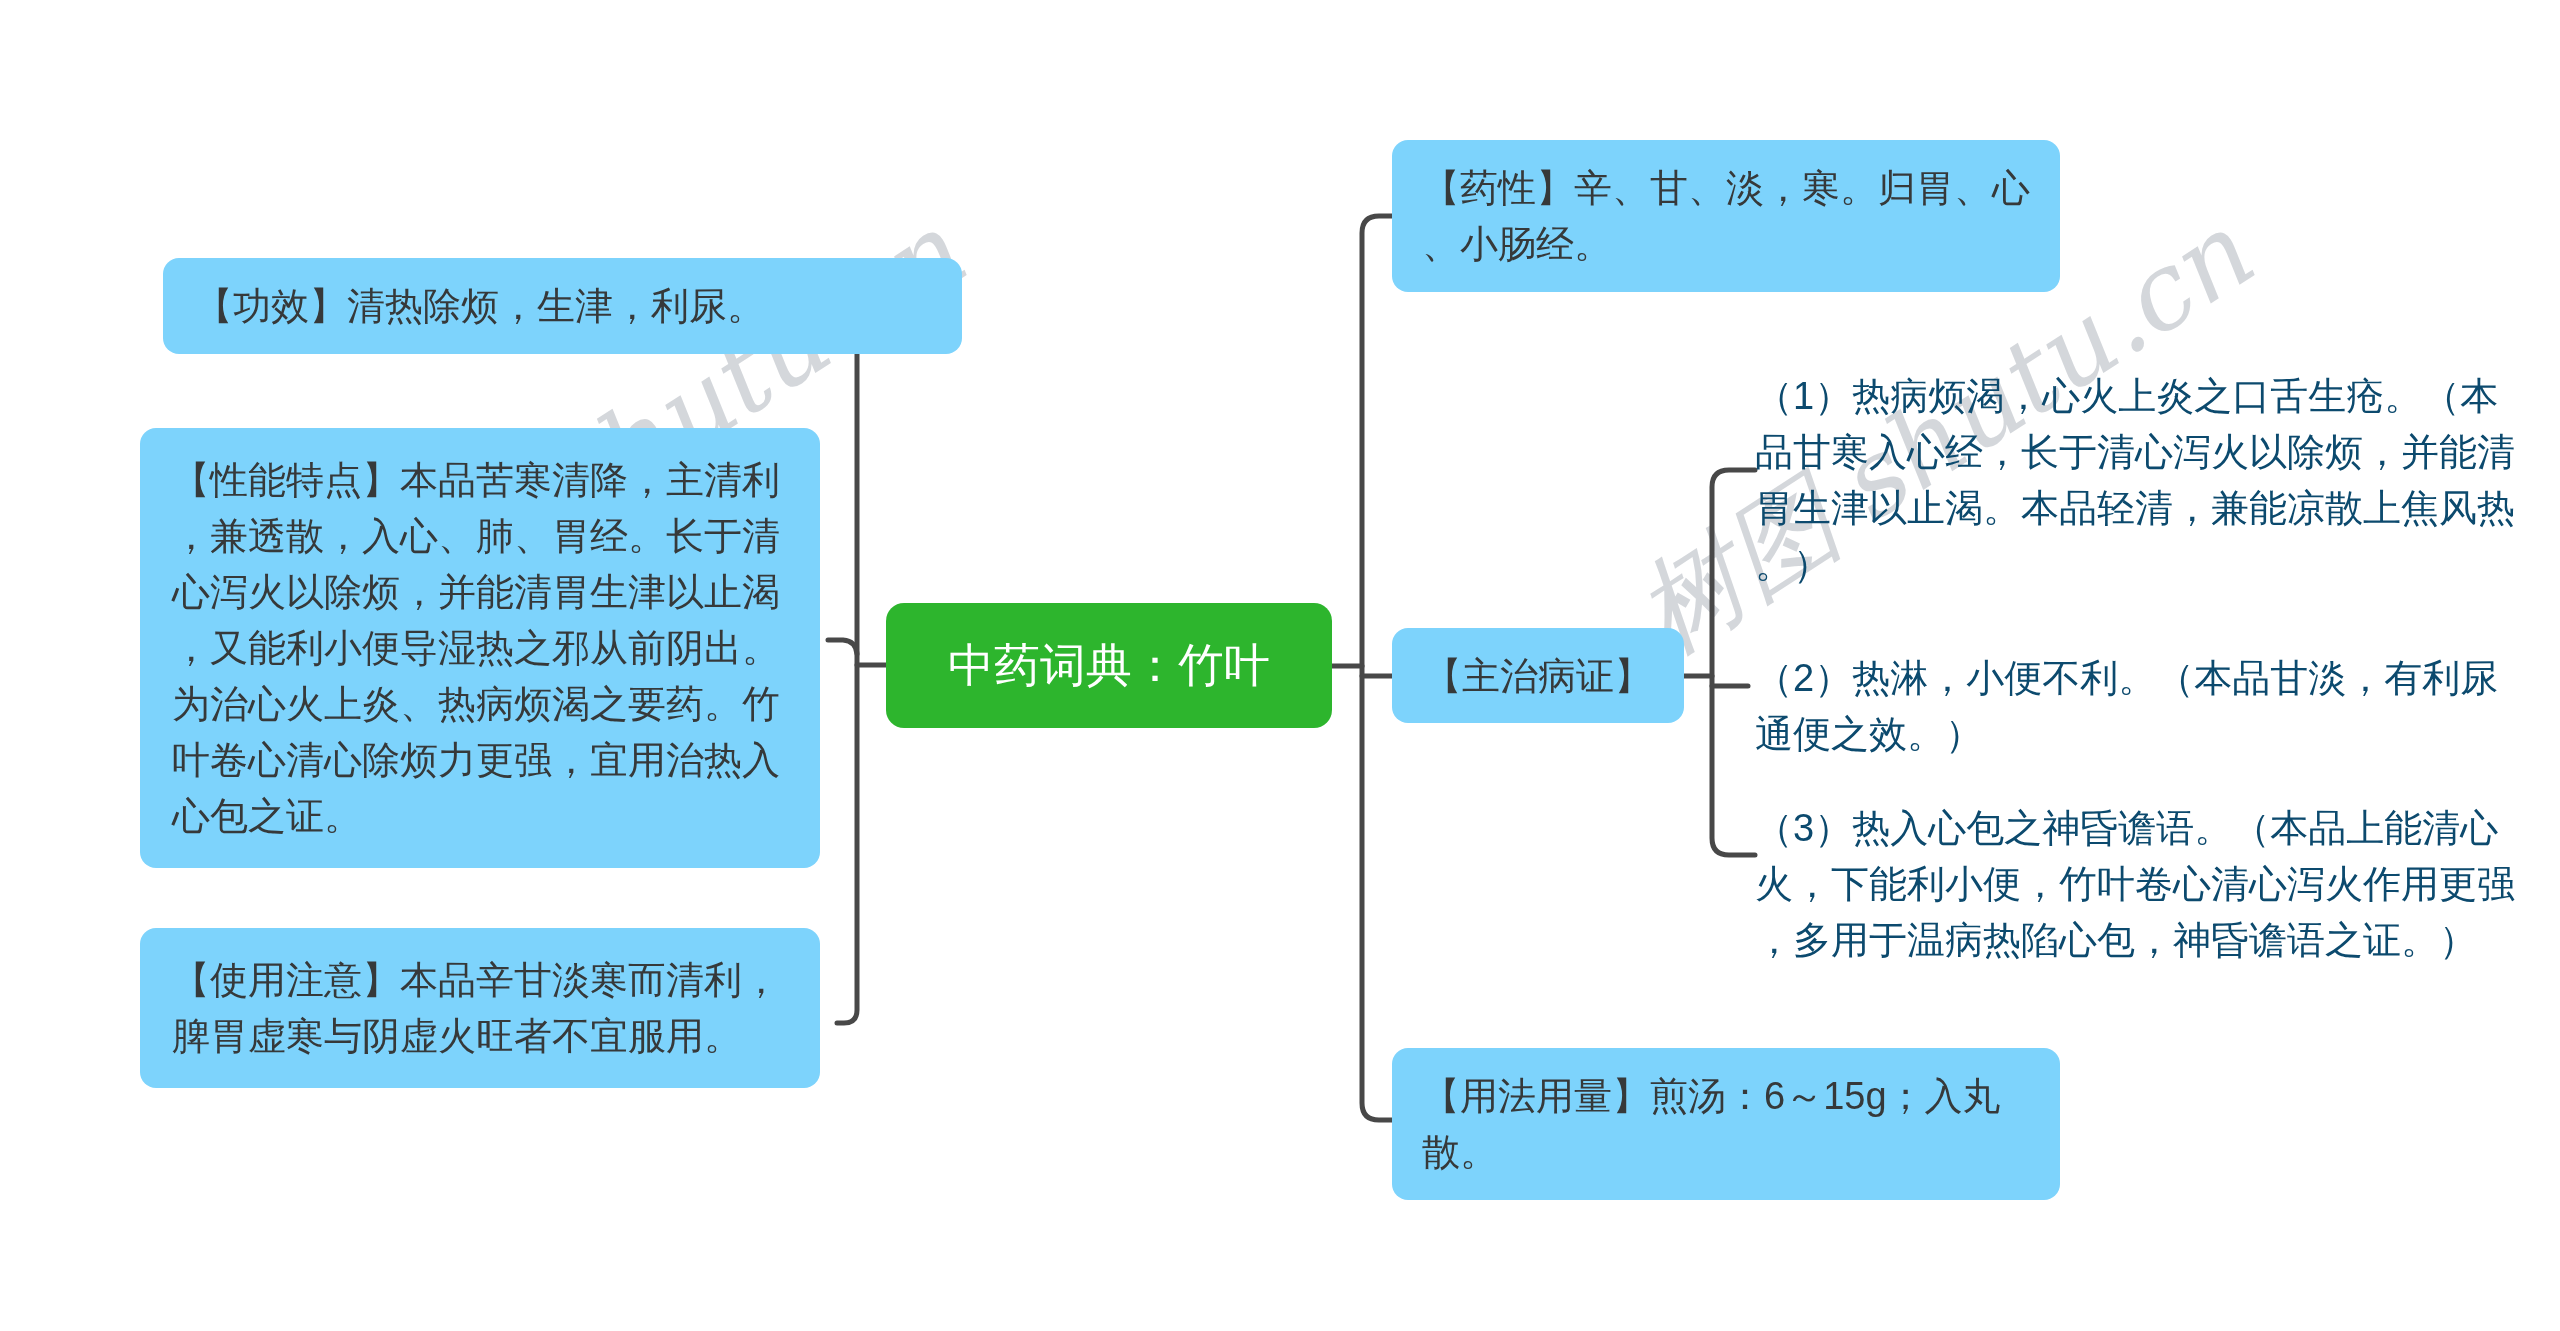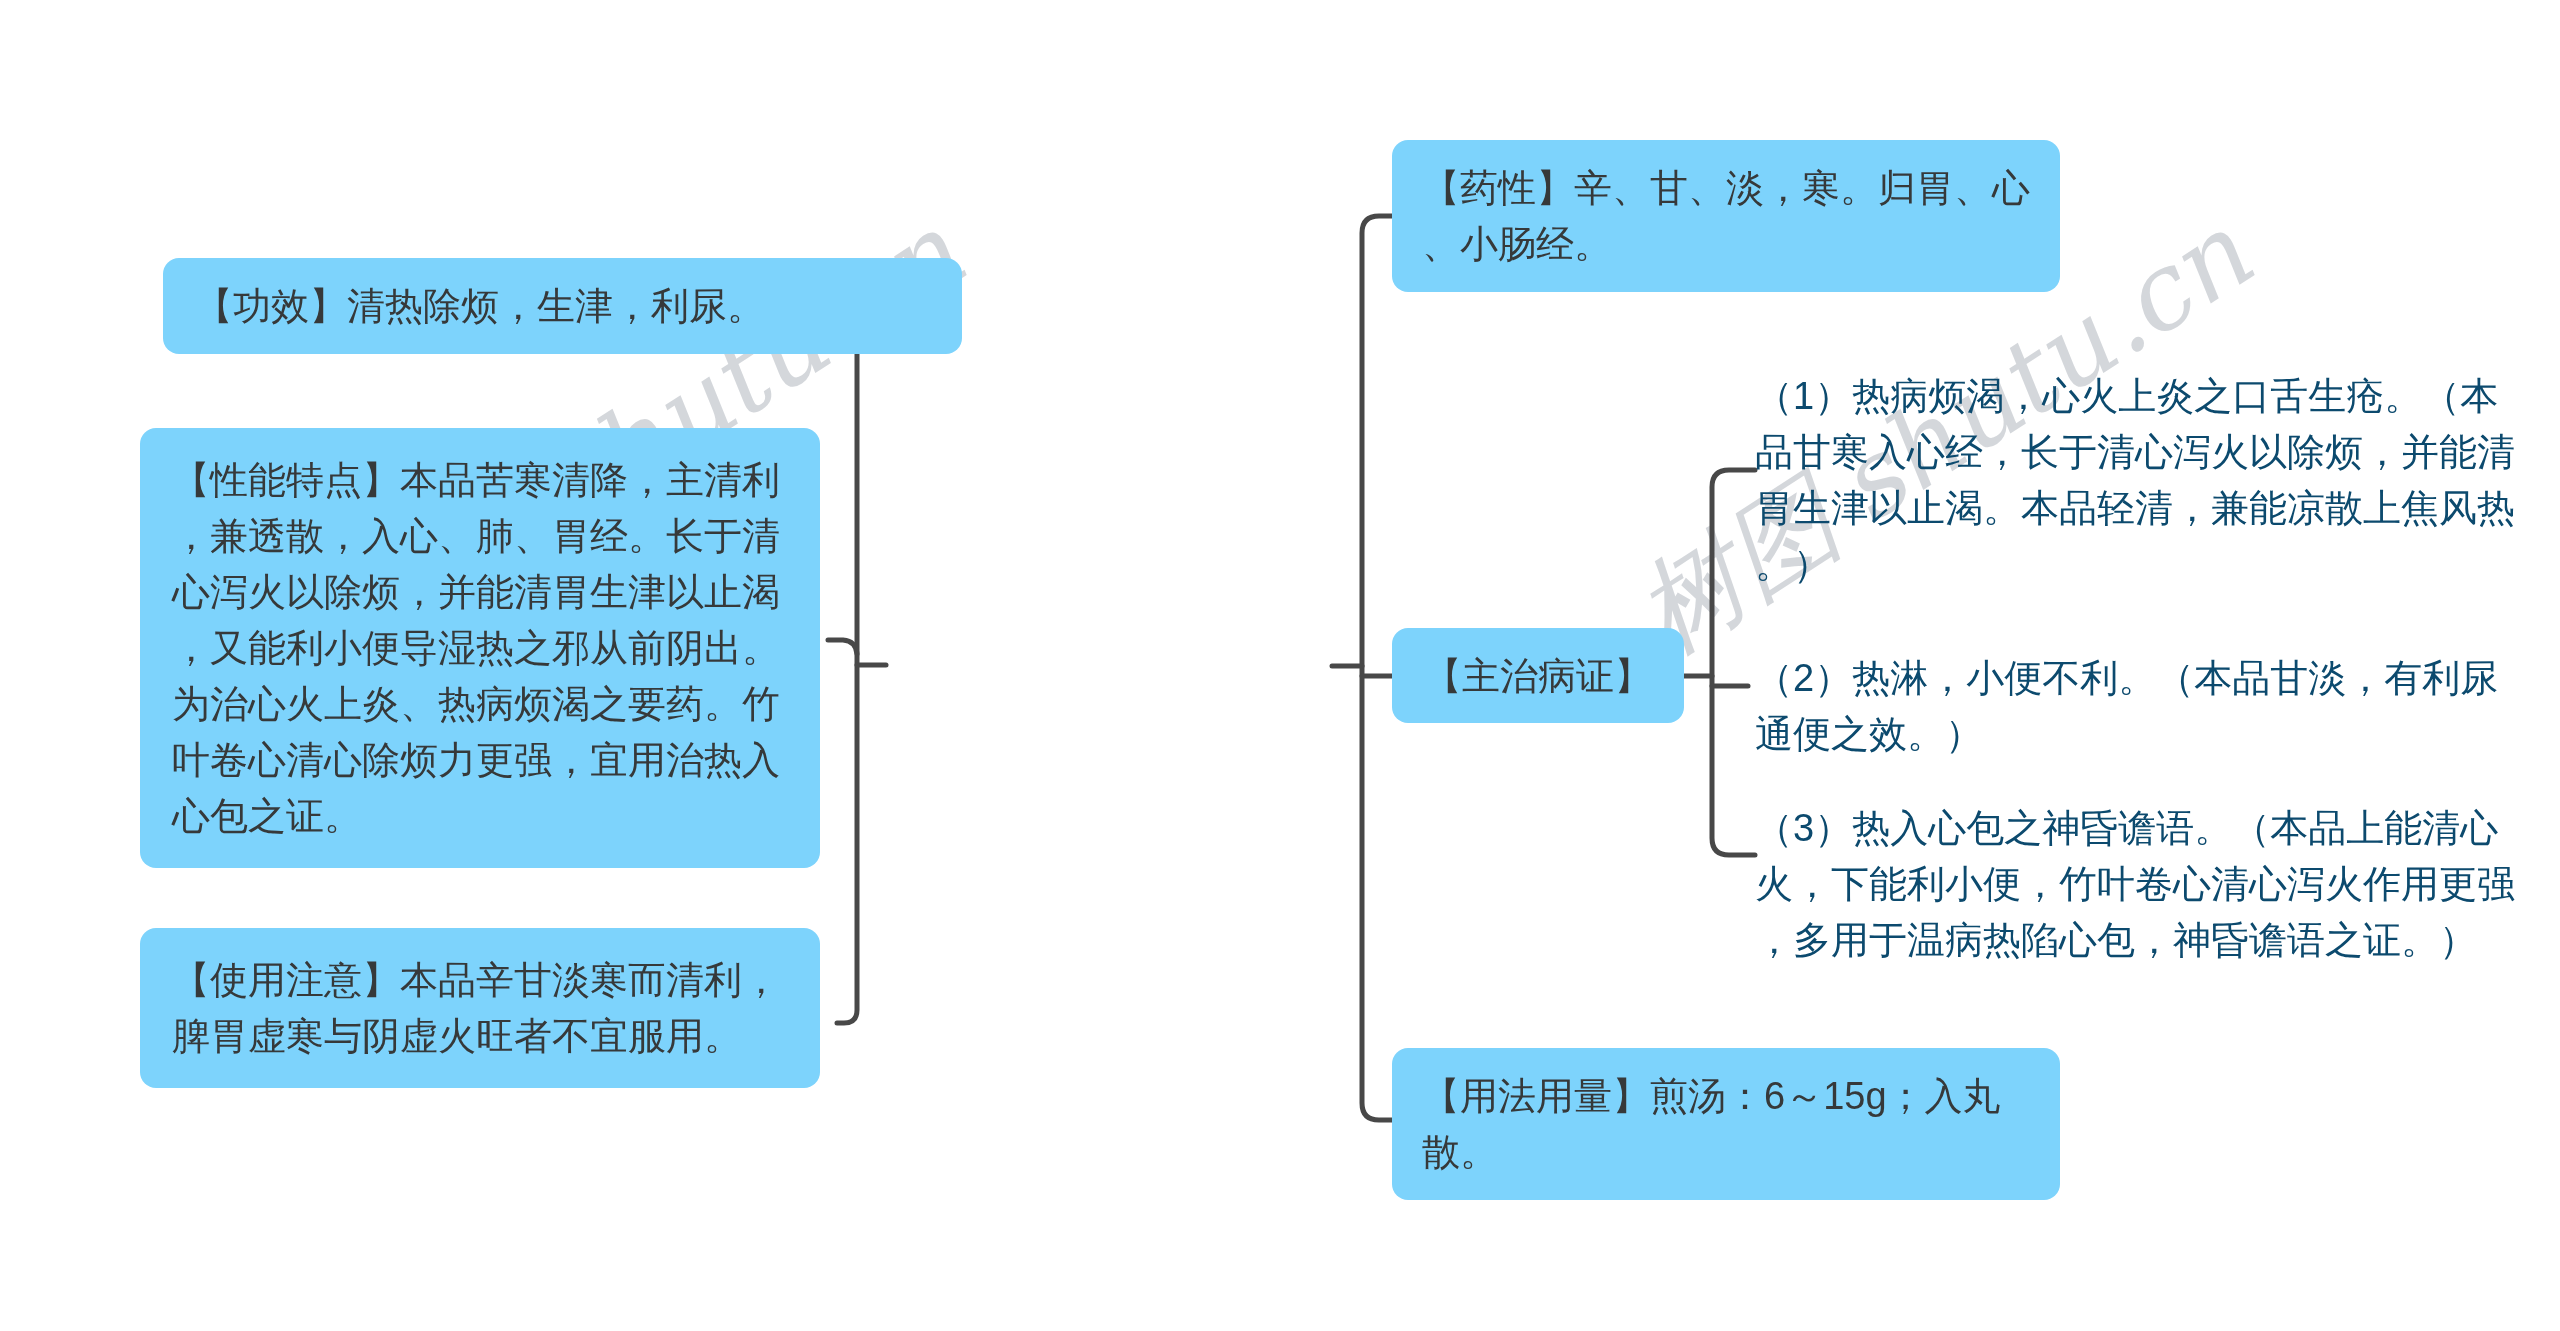--- a/index.html
+++ b/index.html
@@ -83,20 +83,21 @@
     <path d="M 1362 676 H 1392"></path>
     <path d="M 1682 676 H 1712"></path>
     <path d="M 1755 470 H 1729 Q 1712 470 1712 487 V 838 Q 1712 855 1729 855 H 1755"></path>
     <path d="M 1712 686 H 1748"></path>
   </svg>
 
   <div class="box b-gongxiao">【功效】清热除烦，生津，利尿。</div>
   <div class="box b-xingneng">【性能特点】本品苦寒清降，主清利，兼透散，入心、肺、胃经。长于清心泻火以除烦，并能清胃生津以止渴，又能利小便导湿热之邪从前阴出。为治心火上炎、热病烦渴之要药。竹叶卷心清心除烦力更强，宜用治热入心包之证。</div>
   <div class="box b-shiyong">【使用注意】本品辛甘淡寒而清利，脾胃虚寒与阴虚火旺者不宜服用。</div>
 
+  <div class="root">中药词典：竹叶</div>
 
   <div class="box b-yaoxing">【药性】辛、甘、淡，寒。归胃、心、小肠经。</div>
   <div class="box b-zhuzhi">【主治病证】</div>
   <div class="box b-yongfa">【用法用量】煎汤：6～15g；入丸散。</div>
 
   <div class="leaf-text t-sub1">（1）热病烦渴，心火上炎之口舌生疮。（本品甘寒入心经，长于清心泻火以除烦，并能清胃生津以止渴。本品轻清，兼能凉散上焦风热。）</div>
   <div class="leaf-text t-sub2">（2）热淋，小便不利。（本品甘淡，有利尿通便之效。）</div>
   <div class="leaf-text t-sub3">（3）热入心包之神昏谵语。（本品上能清心火，下能利小便，竹叶卷心清心泻火作用更强，多用于温病热陷心包，神昏谵语之证。）</div>
 
 </div>

